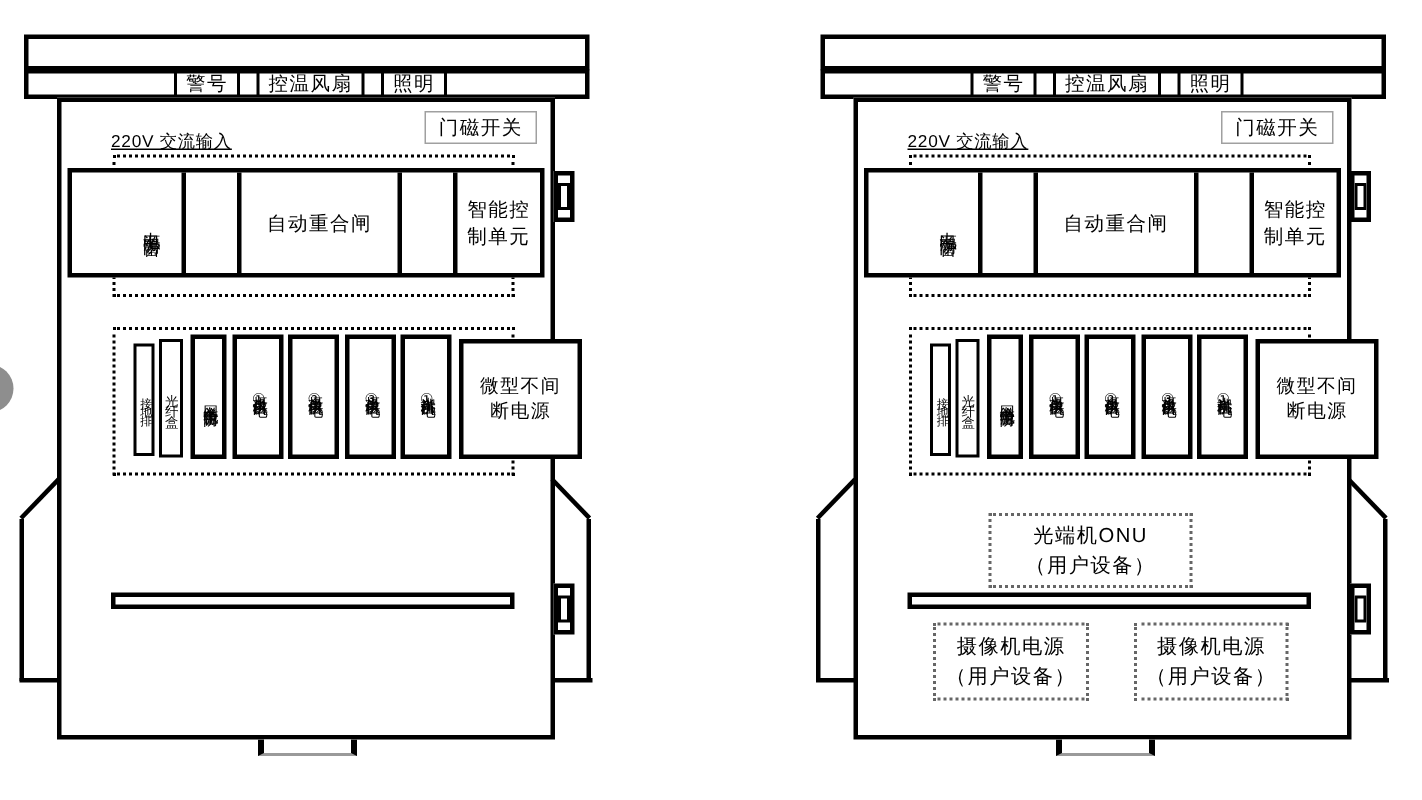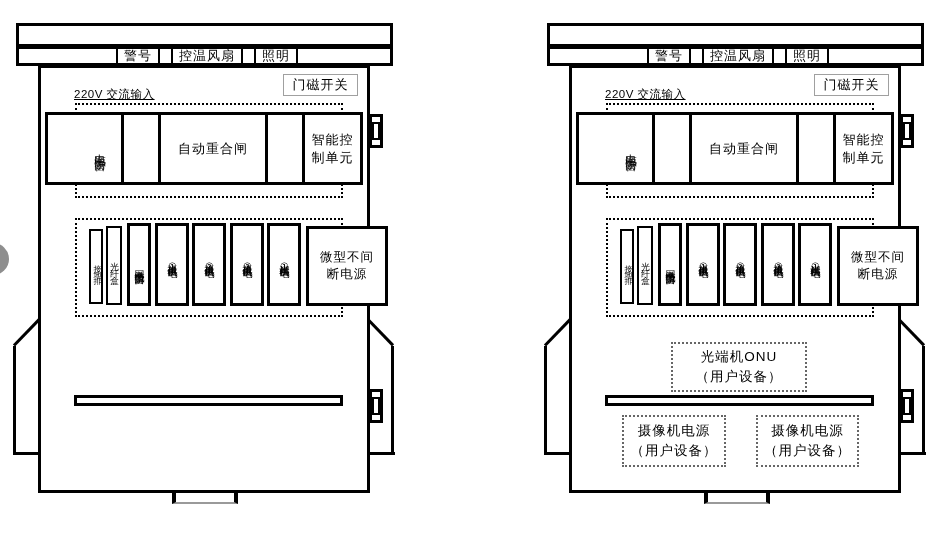--- a/index.html
+++ b/index.html
@@ -165,21 +165,21 @@
     <div class="frame cc" style="left:198px;top:223px;width:34px;height:83px;">
       <span class="vt" style="font-size:10px;letter-spacing:1px;">摄像机供电③</span>
     </div>
     <div class="frame cc" style="left:235px;top:223px;width:34px;height:83px;">
       <span class="vt" style="font-size:10px;letter-spacing:1px;">光端机供电①</span>
     </div>
     <div class="frame cc ups" style="left:274px;top:226px;width:82px;height:80px;">
       <span>微型不间断电源</span>
     </div>
 
-    <div class="userbox" style="left:138px;top:342px;width:136px;height:50px;">
+    <div class="userbox" style="left:126px;top:342px;width:136px;height:50px;">
       <span>光端机ONU</span>
       <span>（用户设备）</span>
     </div>
     <div class="userbox" style="left:89px;top:415px;width:104px;height:52px;">
       <span>摄像机电源</span>
       <span>（用户设备）</span>
     </div>
     <div class="userbox" style="left:223px;top:415px;width:103px;height:52px;">
       <span>摄像机电源</span>
       <span>（用户设备）</span>

